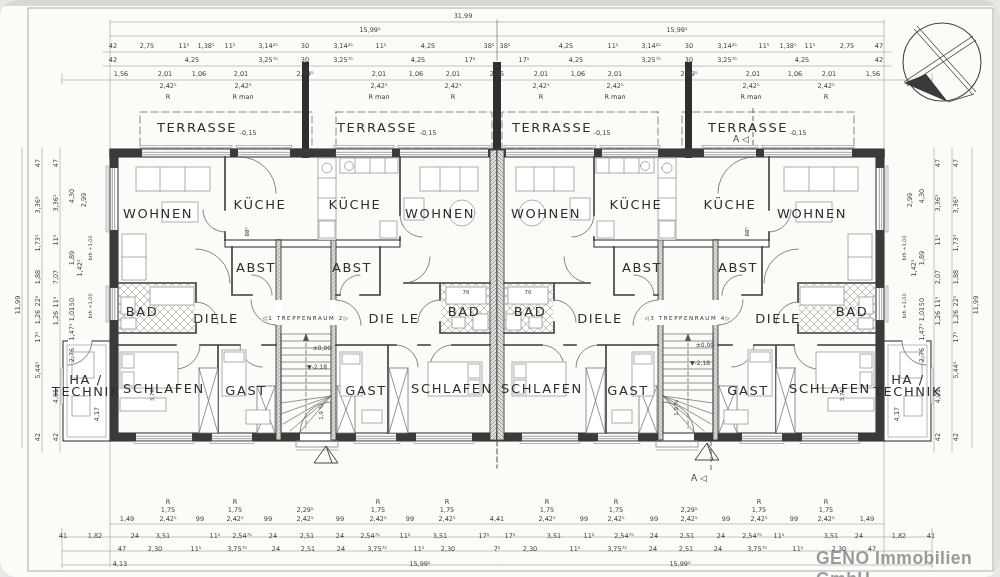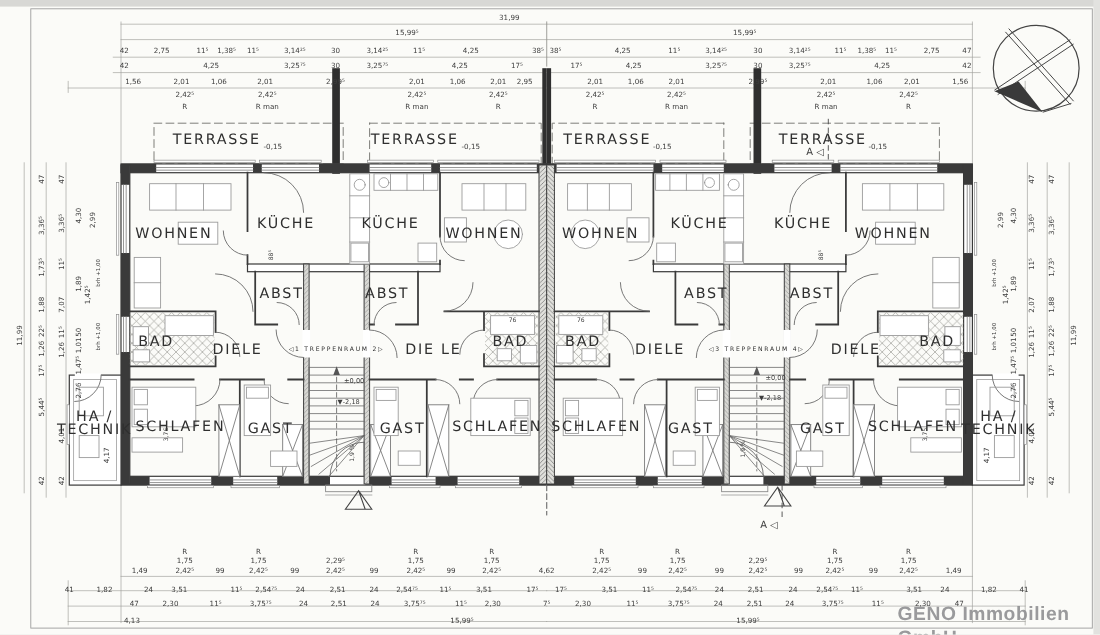--- a/index.html
+++ b/index.html
@@ -1,17 +1,17 @@
 <!DOCTYPE html>
 <html><head>
 <meta charset="utf-8">
 <style>
   html,body{margin:0;padding:0;background:#e8e8e6;}
   #stage{position:relative;width:1000px;height:577px;background:#fbfbf8;overflow:hidden;
-         font-family:"DejaVu Sans",sans-serif;}
+         font-family:"DejaVu Sans",sans-serif;border-radius:17px;}
   svg{position:absolute;left:0;top:0;}
   #annotations{position:absolute;left:0;top:0;width:1000px;height:577px;pointer-events:none;}
   .ann{position:absolute;transform:translate(-50%,-50%);white-space:nowrap;color:#3d3d3d;}
   .dim{font-size:6.5px;font-family:"DejaVu Sans",sans-serif;}
   .room{font-size:13px;letter-spacing:1.6px;color:#2f2f2f;font-family:"DejaVu Sans",sans-serif;}
   .note{font-size:6.5px;font-family:"DejaVu Sans",sans-serif;}
   .watermark{position:absolute;left:816px;top:548px;font-size:17.5px;font-weight:600;
              color:#8f9092;letter-spacing:0.5px;opacity:0.9;
              font-family:"Liberation Sans",sans-serif;}
 </style>
@@ -280,21 +280,21 @@
         <span class="ann dim" style="left: 802px; top: 60px;">4,25</span>
         <span class="ann dim" style="left: 879px; top: 60px;">42</span>
         <span class="ann dim" style="left: 121px; top: 74px;">1,56</span>
         <span class="ann dim" style="left: 165px; top: 74px;">2,01</span>
         <span class="ann dim" style="left: 199px; top: 74px;">1,06</span>
         <span class="ann dim" style="left: 241px; top: 74px;">2,01</span>
         <span class="ann dim" style="left: 305px; top: 74px;">2,99⁵</span>
         <span class="ann dim" style="left: 379px; top: 74px;">2,01</span>
         <span class="ann dim" style="left: 416px; top: 74px;">1,06</span>
         <span class="ann dim" style="left: 453px; top: 74px;">2,01</span>
-        <span class="ann dim" style="left: 477px; top: 74px;">2,95</span>
+        <span class="ann dim" style="left: 497px; top: 74px;">2,95</span>
         <span class="ann dim" style="left: 541px; top: 74px;">2,01</span>
         <span class="ann dim" style="left: 578px; top: 74px;">1,06</span>
         <span class="ann dim" style="left: 615px; top: 74px;">2,01</span>
         <span class="ann dim" style="left: 689px; top: 74px;">2,99⁵</span>
         <span class="ann dim" style="left: 753px; top: 74px;">2,01</span>
         <span class="ann dim" style="left: 795px; top: 74px;">1,06</span>
         <span class="ann dim" style="left: 829px; top: 74px;">2,01</span>
         <span class="ann dim" style="left: 873px; top: 74px;">1,56</span>
         <span class="ann dim" style="left: 168px; top: 86px;">2,42⁵</span>
         <span class="ann dim" style="left: 243px; top: 86px;">2,42⁵</span>
@@ -335,21 +335,21 @@
         <span class="ann dim" style="left: 127px; top: 519px;">1,49</span>
         <span class="ann dim" style="left: 168px; top: 519px;">2,42⁵</span>
         <span class="ann dim" style="left: 200px; top: 519px;">99</span>
         <span class="ann dim" style="left: 235px; top: 519px;">2,42⁵</span>
         <span class="ann dim" style="left: 268px; top: 519px;">99</span>
         <span class="ann dim" style="left: 305px; top: 519px;">2,42⁵</span>
         <span class="ann dim" style="left: 340px; top: 519px;">99</span>
         <span class="ann dim" style="left: 378px; top: 519px;">2,42⁵</span>
         <span class="ann dim" style="left: 410px; top: 519px;">99</span>
         <span class="ann dim" style="left: 447px; top: 519px;">2,42⁵</span>
-        <span class="ann dim" style="left: 497px; top: 519px;">4,62</span>
+        <span class="ann dim" style="left: 497px; top: 519px;">4,41</span>
         <span class="ann dim" style="left: 547px; top: 519px;">2,42⁵</span>
         <span class="ann dim" style="left: 584px; top: 519px;">99</span>
         <span class="ann dim" style="left: 616px; top: 519px;">2,42⁵</span>
         <span class="ann dim" style="left: 654px; top: 519px;">99</span>
         <span class="ann dim" style="left: 689px; top: 519px;">2,42⁵</span>
         <span class="ann dim" style="left: 726px; top: 519px;">99</span>
         <span class="ann dim" style="left: 759px; top: 519px;">2,42⁵</span>
         <span class="ann dim" style="left: 794px; top: 519px;">99</span>
         <span class="ann dim" style="left: 826px; top: 519px;">2,42⁵</span>
         <span class="ann dim" style="left: 867px; top: 519px;">1,49</span>

